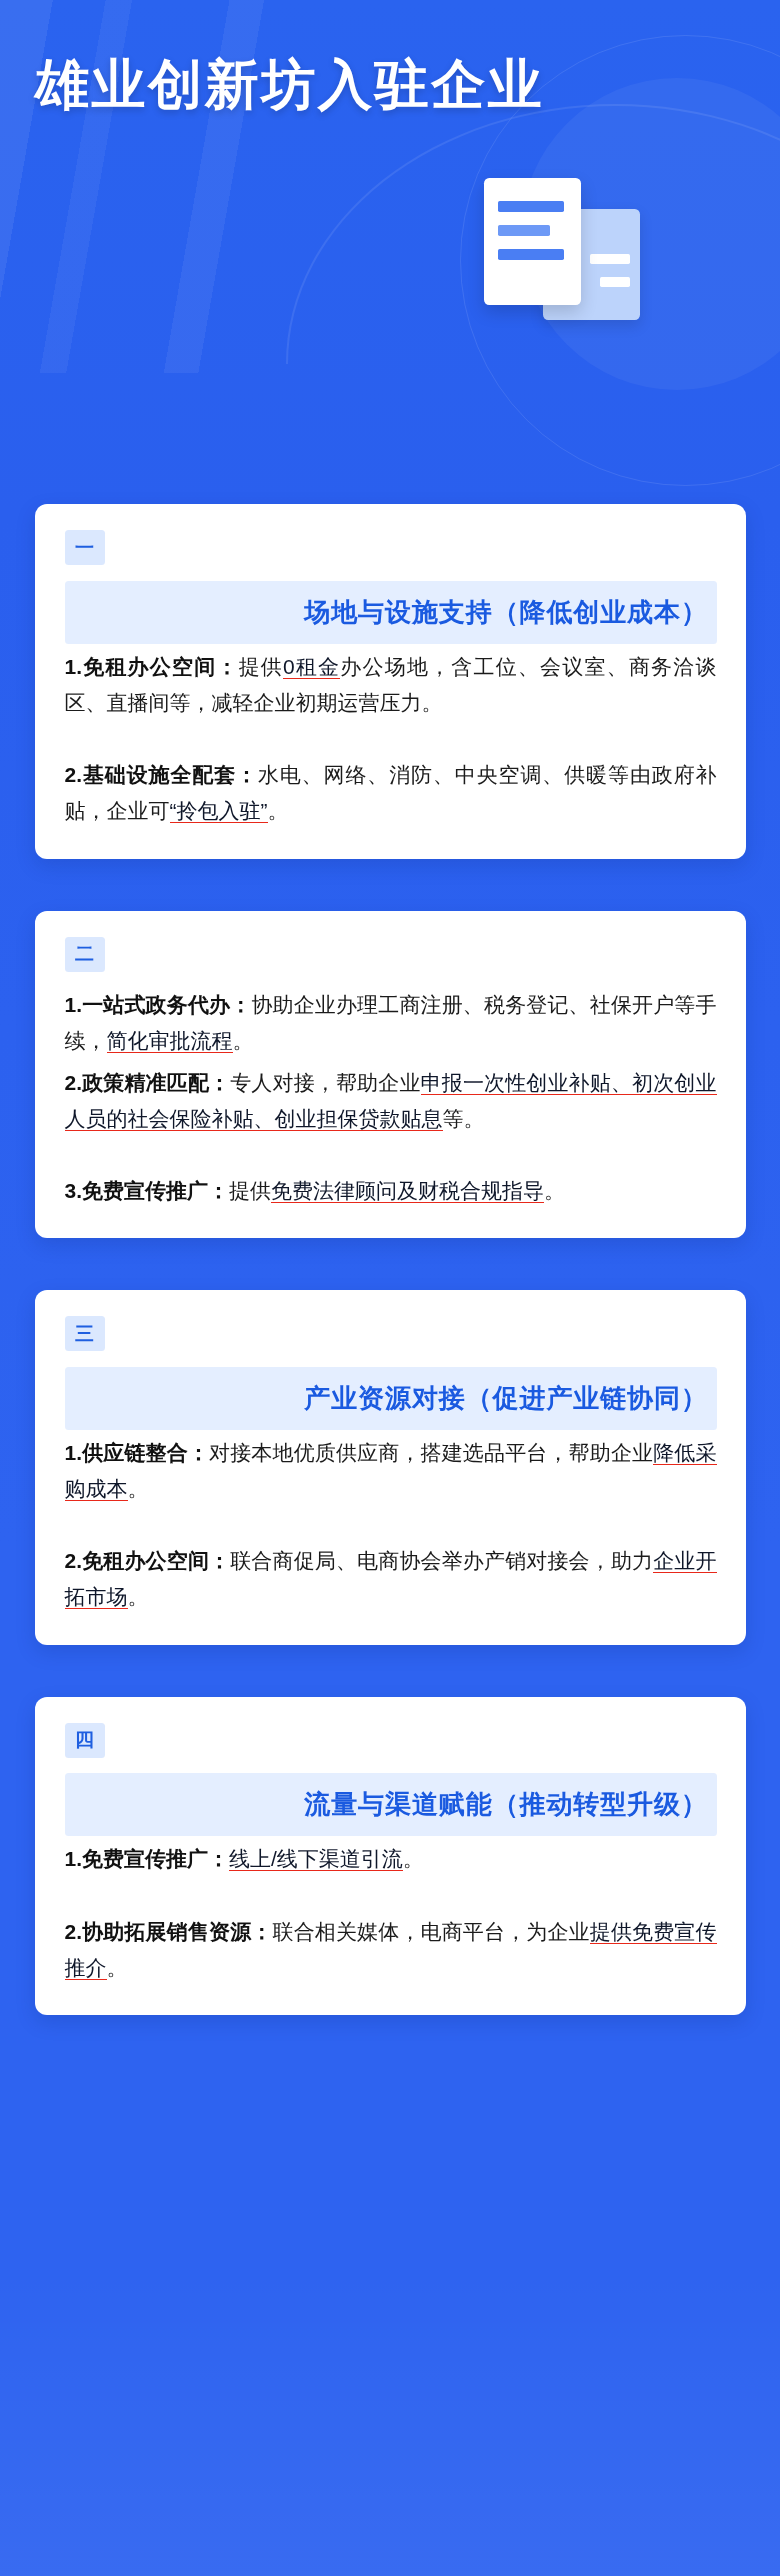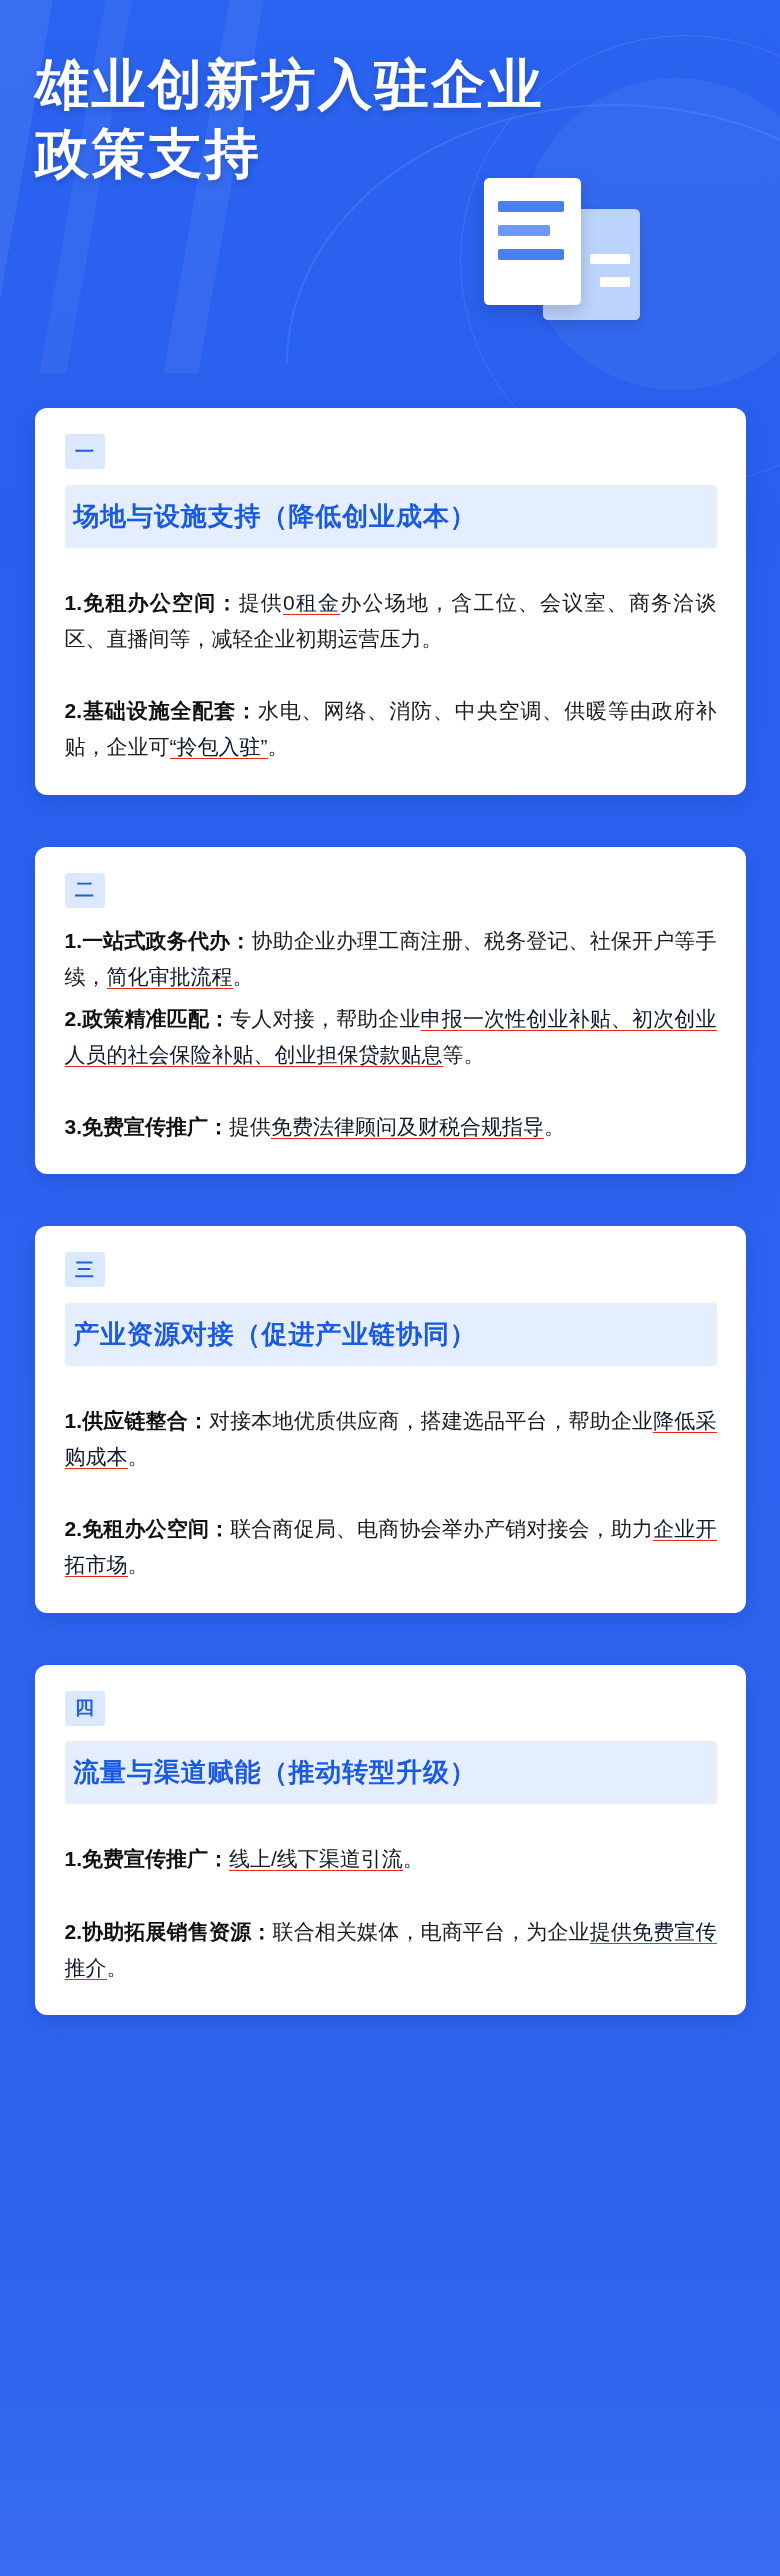--- a/index.html
+++ b/index.html
@@ -50,21 +50,21 @@
   .deco-bottom-glow {
     width: 781px; height: 312px;
     bottom: 0; left: 0;
     background: linear-gradient(0deg, rgba(255,255,255,0.05), rgba(255,255,255,0));
   }
 
   
   .header {
     position: relative;
     padding: 50px 35px 0 35px;
-    height: 408px;
+    height: 504px;
   }
   .title-block {
     position: relative;
     z-index: 3;
   }
   .title-line {
     font-size: 54px;
     font-weight: 700;
     color: #ffffff;
     letter-spacing: 2.6px;
@@ -143,25 +143,25 @@
     font-size: 19px;
     font-weight: 700;
     border-radius: 3.5px;
     margin-bottom: 15.6px;
   }
   .card-title {
     background: #e4eeff;
     color: #1a5ae0;
     font-size: 26px;
     font-weight: 700;
-    text-align: left;
+    text-align: right;
     padding: 14px 8.7px;
     border-radius: 3.5px;
     letter-spacing: 0.9px;
-    margin-bottom: 37px;
+    margin-bottom: 5px;
   }
   .card-body p {
     margin: 0 0 5.2px 0;
     font-size: 21px;
     line-height: 1.72;
     color: #1b1b1b;
     text-align: justify;
   }
   .card-body p:last-child { margin-bottom: 0; margin-top: 36px; }
   .lead { font-weight: 700; color: #111; }
@@ -176,21 +176,20 @@
 
 <div class="bg-deco deco-stripe"></div>
 <div class="bg-deco deco-circle-1"></div>
 <div class="bg-deco deco-circle-2"></div>
 <div class="bg-deco deco-arc"></div>
 <div class="bg-deco deco-bottom-glow"></div>
 
 <div class="header">
   <div class="title-block">
     <div class="title-line">雄业创新坊入驻企业</div>
-    <div class="title-line">政策支持</div>
   </div>
   <div class="doc-illu">
     <div class="doc-back">
       <span class="bar b1"></span>
       <span class="bar b2"></span>
     </div>
     <div class="doc-front">
       <span class="bar f1"></span>
       <span class="bar f2"></span>
       <span class="bar f3"></span>

